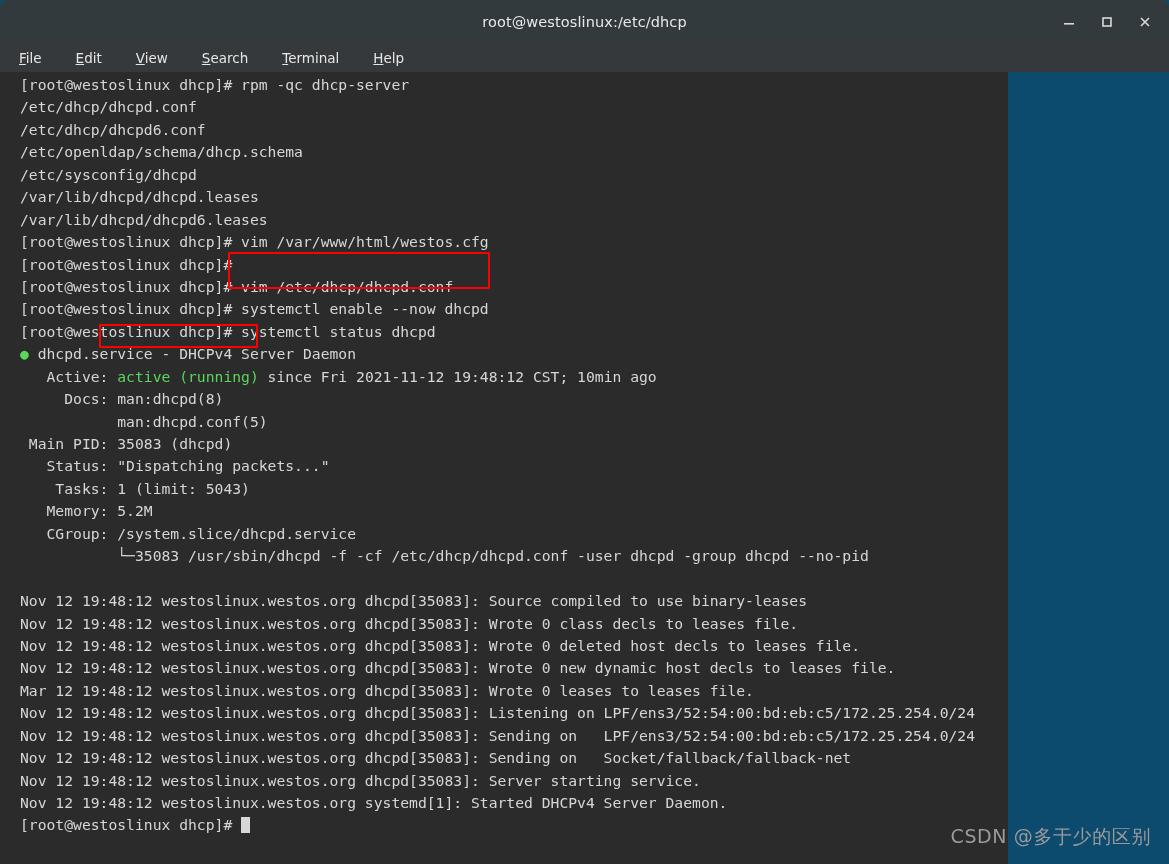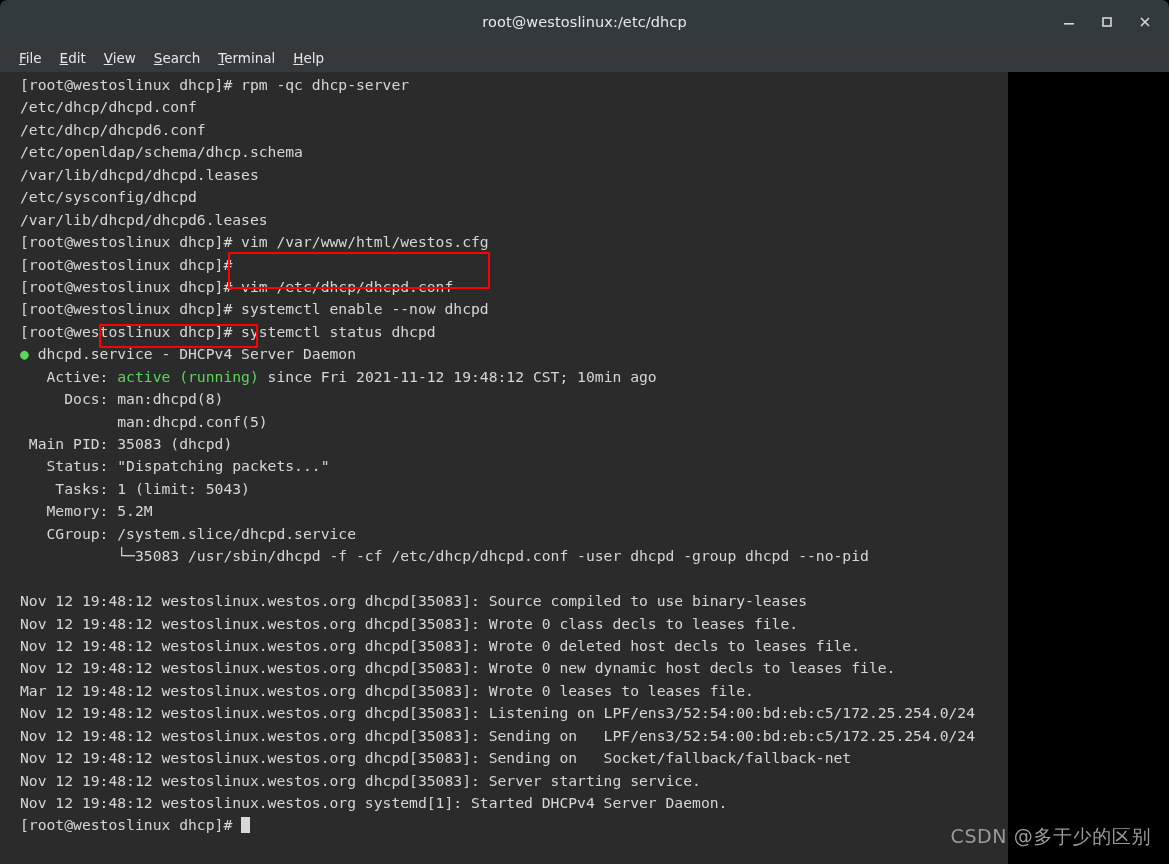--- a/index.html
+++ b/index.html
@@ -7,21 +7,21 @@
     width: 1169px;
     height: 864px;
     background: #1d2021;
     overflow: hidden;
     font-family: "DejaVu Sans Mono", monospace;
   }
   #app {
     position: relative;
     width: 1169px;
     height: 864px;
-    background: #000000;
+    background: #0c4a6e;
   }
 
   
   .titlebar {
     position: absolute;
     top: 0; left: 0;
     width: 1169px;
     height: 44px;
     background: #333a3d;
     border-top-left-radius: 7px;
@@ -64,21 +64,21 @@
   
   .menubar {
     position: absolute;
     top: 44px; left: 0;
     width: 1169px;
     height: 28px;
     background: #36393b;
     display: flex;
     align-items: center;
     padding-left: 10px;
-    gap: 0px;
+    gap: 16px;
   }
   .menu-item {
     font-family: "DejaVu Sans", sans-serif;
     font-size: 13.5px;
     color: #e6e6e6;
     padding: 3px 9px;
     white-space: nowrap;
   }
   .menu-item .mn { text-decoration: underline; }
 
@@ -163,22 +163,22 @@
     <div class="menu-item"><span class="mn">S</span><span>earch</span></div>
     <div class="menu-item"><span class="mn">T</span><span>erminal</span></div>
     <div class="menu-item"><span class="mn">H</span><span>elp</span></div>
   </div>
 
   <div class="term" id="terminal-body">
       <div class="line">[root@westoslinux dhcp]# rpm -qc dhcp-server</div>
       <div class="line">/etc/dhcp/dhcpd.conf</div>
       <div class="line">/etc/dhcp/dhcpd6.conf</div>
       <div class="line">/etc/openldap/schema/dhcp.schema</div>
+      <div class="line">/etc/sysconfig/dhcpd</div>
       <div class="line">/var/lib/dhcpd/dhcpd.leases</div>
-      <div class="line">/etc/sysconfig/dhcpd</div>
       <div class="line">/var/lib/dhcpd/dhcpd6.leases</div>
       <div class="line">[root@westoslinux dhcp]# vim /var/www/html/westos.cfg</div>
       <div class="line">[root@westoslinux dhcp]#</div>
       <div class="line">[root@westoslinux dhcp]# vim /etc/dhcp/dhcpd.conf</div>
       <div class="line">[root@westoslinux dhcp]# systemctl enable --now dhcpd</div>
       <div class="line">[root@westoslinux dhcp]# systemctl status dhcpd</div>
       <div class="line"><span class="bullet">●</span><span> dhcpd.service - DHCPv4 Server Daemon</span></div>
       <div class="line"><span>   Active: </span><span class="green">active (running)</span><span> since Fri 2021-11-12 19:48:12 CST; 10min ago</span></div>
       <div class="line">     Docs: man:dhcpd(8)</div>
       <div class="line">           man:dhcpd.conf(5)</div>

